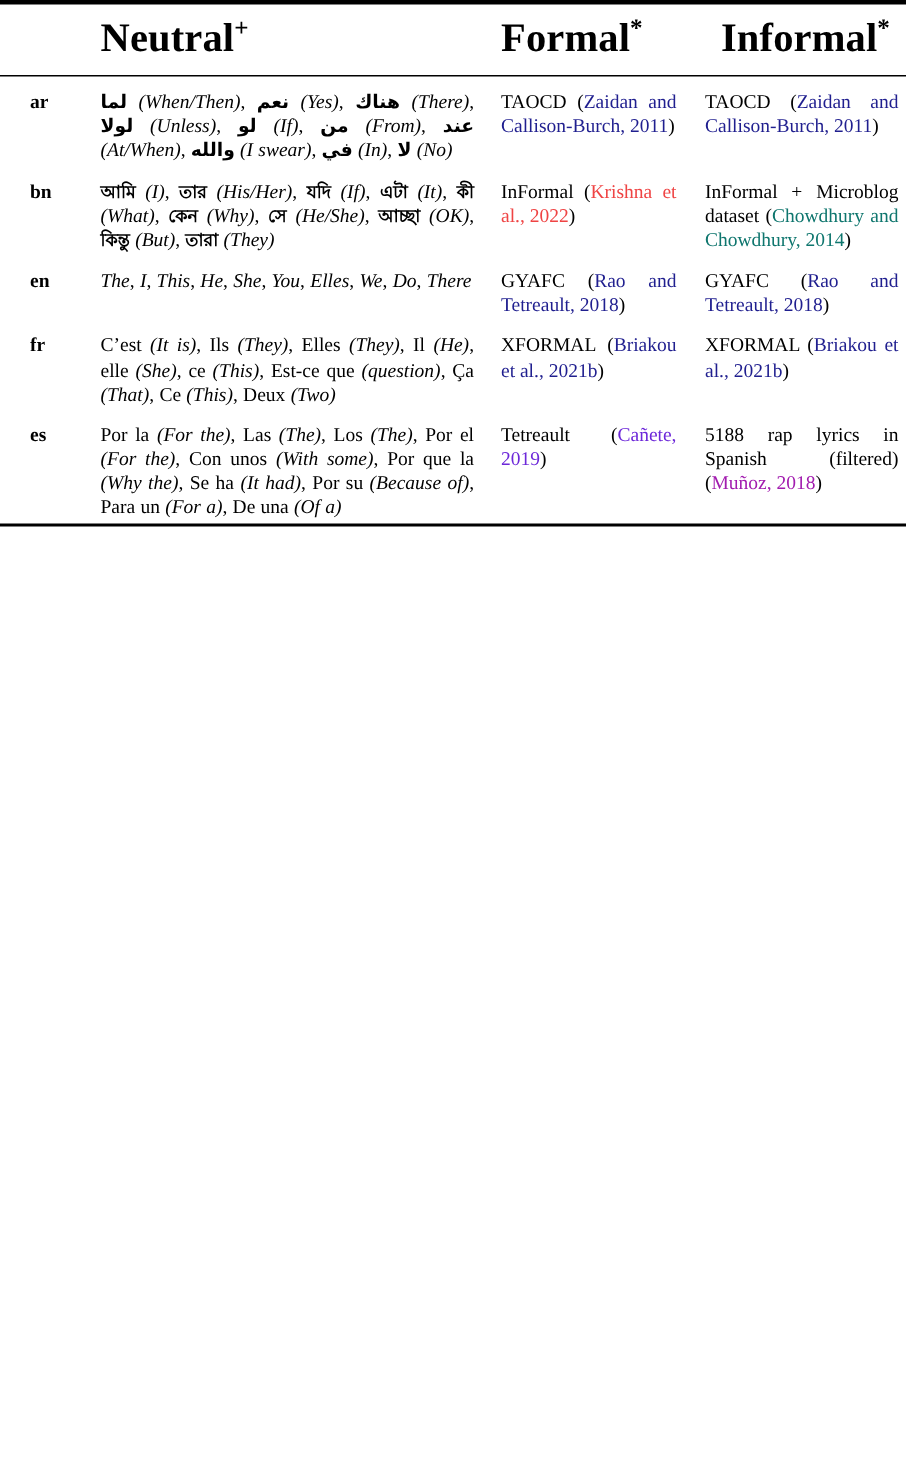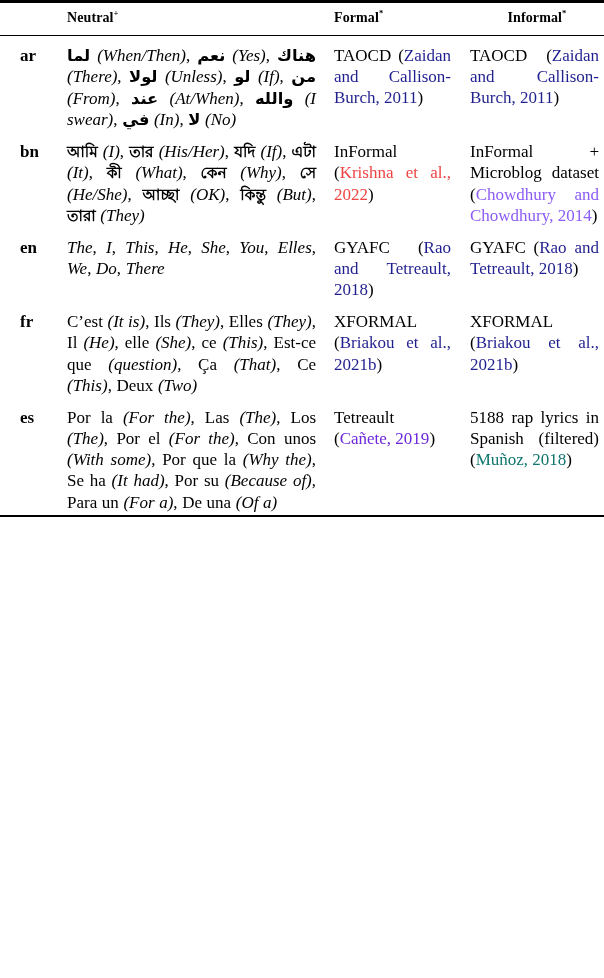--- a/index.html
+++ b/index.html
@@ -32,39 +32,39 @@
     height: 0;
     border-top: 3px solid #000;
   }
   .rule-bot {
     height: 0;
     border-top: 2.5px solid #000;
   }
 
   thead th {
     font-weight: bold;
-    font-size: 14px;
+    font-size: 27px;
     text-align: left;
     padding: 7px 0 9px 0;
     vertical-align: bottom;
     letter-spacing: 0.1px;
   }
   th.h-lang { padding-left: 20px; }
   th.h-neu  { padding-left: 17px; }
   th.h-for  { padding-left: 12px; }
   th.h-inf  { padding-left: 14px; text-align: center; }
   th sup {
     font-size: 0.62em;
     vertical-align: super;
     line-height: 0;
   }
 
   tbody td {
     vertical-align: top;
-    font-size: 17px;
+    font-size: 13px;
     line-height: 1.245;
     padding-top: 7px;
     padding-bottom: 2px;
     margin-left: 28px;
   }
   tbody tr.data-row > td {
     padding-top: 9px;
   }
   td.lang {
     font-weight: bold;
@@ -135,36 +135,36 @@
         <tr class="data-row">
           <td class="lang">ar</td>
           <td class="neutral"><span class="ar">لما</span> <span class="it">(When/Then)</span>, <span class="ar">نعم</span> <span class="it">(Yes)</span>, <span class="ar">هناك</span> <span class="it">(There)</span>, <span class="ar">لولا</span> <span class="it">(Unless)</span>, <span class="ar">لو</span> <span class="it">(If)</span>, <span class="ar">من</span> <span class="it">(From)</span>, <span class="ar">عند</span> <span class="it">(At/When)</span>, <span class="ar">والله</span> <span class="it">(I swear)</span>, <span class="ar">في</span> <span class="it">(In)</span>, <span class="ar">لا</span> <span class="it">(No)</span></td>
           <td class="dset"><span>TAOCD</span> (<a class="cite" href="#" style="color: rgb(32, 31, 143); text-decoration: none;">Zaidan and Callison-Burch, 2011</a>)</td>
           <td class="dset inf"><span>TAOCD</span> (<a class="cite" href="#" style="color: rgb(32, 31, 143); text-decoration: none;">Zaidan and Callison-Burch, 2011</a>)</td>
         </tr>
         <tr class="data-row">
           <td class="lang">bn</td>
           <td class="neutral"><span class="bn">আমি</span> <span class="it">(I)</span>, <span class="bn">তার</span> <span class="it">(His/Her)</span>, <span class="bn">যদি</span> <span class="it">(If)</span>, <span class="bn">এটা</span> <span class="it">(It)</span>, <span class="bn">কী</span> <span class="it">(What)</span>, <span class="bn">কেন</span> <span class="it">(Why)</span>, <span class="bn">সে</span> <span class="it">(He/She)</span>, <span class="bn">আচ্ছা</span> <span class="it">(OK)</span>, <span class="bn">কিন্তু</span> <span class="it">(But)</span>, <span class="bn">তারা</span> <span class="it">(They)</span></td>
           <td class="dset"><span>InFormal</span> (<a class="cite" href="#" style="color: #ef4444; text-decoration: none;">Krishna et al., 2022</a>)</td>
-          <td class="dset inf"><span>InFormal + Microblog dataset</span> (<a class="cite" href="#" style="color: #8b5cf6; text-decoration: none;">Chowdhury and Chowdhury, 2014</a>)</td>
+          <td class="dset inf"><span>InFormal + Microblog dataset</span> (<a class="cite" href="#" style="color: #0f766e; text-decoration: none;">Chowdhury and Chowdhury, 2014</a>)</td>
         </tr>
         <tr class="data-row">
           <td class="lang">en</td>
           <td class="neutral"><span class="it">The</span>, <span class="it">I</span>, <span class="it">This</span>, <span class="it">He</span>, <span class="it">She</span>, <span class="it">You</span>, <span class="it">Elles</span>, <span class="it">We</span>, <span class="it">Do</span>, <span class="it">There</span></td>
           <td class="dset"><span>GYAFC</span> (<a class="cite" href="#" style="color: rgb(32, 31, 143); text-decoration: none;">Rao and Tetreault, 2018</a>)</td>
           <td class="dset inf"><span>GYAFC</span> (<a class="cite" href="#" style="color: rgb(32, 31, 143); text-decoration: none;">Rao and Tetreault, 2018</a>)</td>
         </tr>
         <tr class="data-row">
           <td class="lang">fr</td>
           <td class="neutral"><span>C’est</span> <span class="it">(It is)</span>, <span>Ils</span> <span class="it">(They)</span>, <span>Elles</span> <span class="it">(They)</span>, <span>Il</span> <span class="it">(He)</span>, <span>elle</span> <span class="it">(She)</span>, <span>ce</span> <span class="it">(This)</span>, <span>Est-ce que</span> <span class="it">(question)</span>, <span>Ça</span> <span class="it">(That)</span>, <span>Ce</span> <span class="it">(This)</span>, <span>Deux</span> <span class="it">(Two)</span></td>
           <td class="dset"><span>XFORMAL</span> (<a class="cite" href="#" style="color: rgb(32, 31, 143); text-decoration: none;">Briakou et al., 2021b</a>)</td>
           <td class="dset inf"><span>XFORMAL</span> (<a class="cite" href="#" style="color: rgb(32, 31, 143); text-decoration: none;">Briakou et al., 2021b</a>)</td>
         </tr>
         <tr class="data-row">
           <td class="lang">es</td>
           <td class="neutral"><span>Por la</span> <span class="it">(For the)</span>, <span>Las</span> <span class="it">(The)</span>, <span>Los</span> <span class="it">(The)</span>, <span>Por el</span> <span class="it">(For the)</span>, <span>Con unos</span> <span class="it">(With some)</span>, <span>Por que la</span> <span class="it">(Why the)</span>, <span>Se ha</span> <span class="it">(It had)</span>, <span>Por su</span> <span class="it">(Because of)</span>, <span>Para un</span> <span class="it">(For a)</span>, <span>De una</span> <span class="it">(Of a)</span></td>
           <td class="dset"><span>Tetreault</span> (<a class="cite" href="#" style="color: #6d28d9; text-decoration: none;">Cañete, 2019</a>)</td>
-          <td class="dset inf"><span>5188 rap lyrics in Spanish (filtered)</span> (<a class="cite" href="#" style="color: #0f766e; text-decoration: none;">Muñoz, 2018</a>)</td>
+          <td class="dset inf"><span>5188 rap lyrics in Spanish (filtered)</span> (<a class="cite" href="#" style="color: #a21caf; text-decoration: none;">Muñoz, 2018</a>)</td>
         </tr>
       </tbody>
   </table>
   <div class="rule-bot"></div>
 </div>
 
 </body></html>

